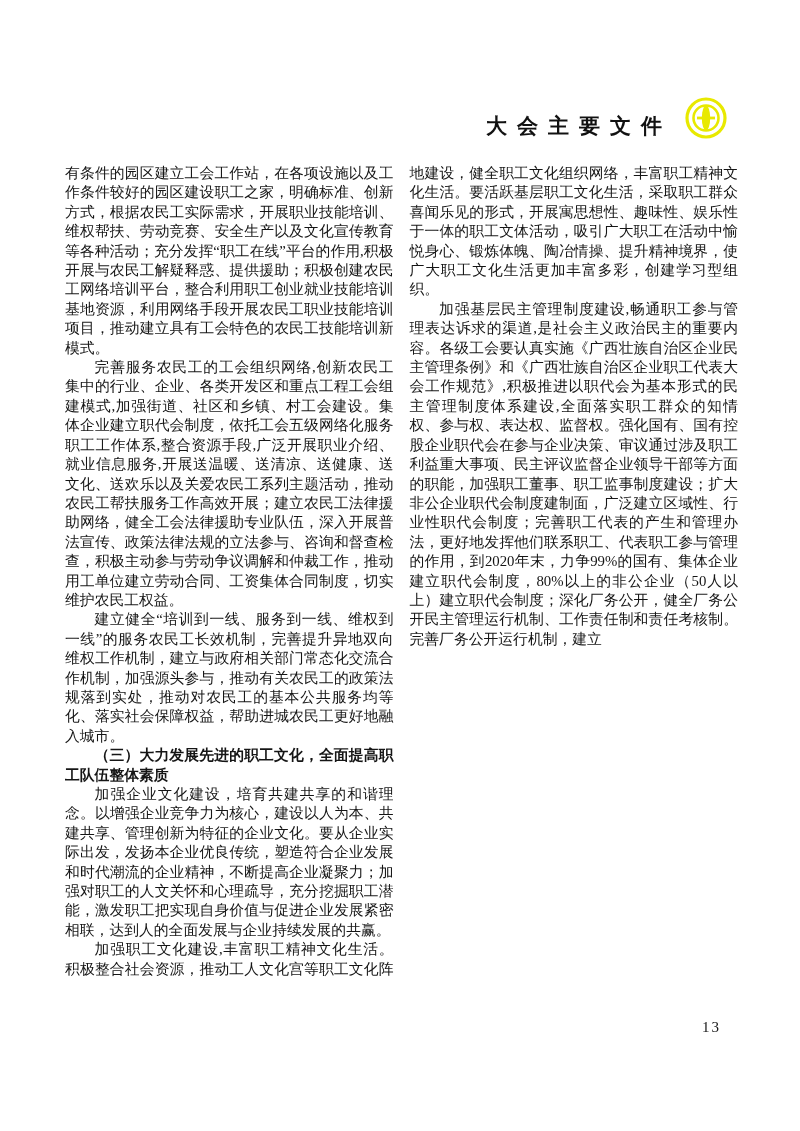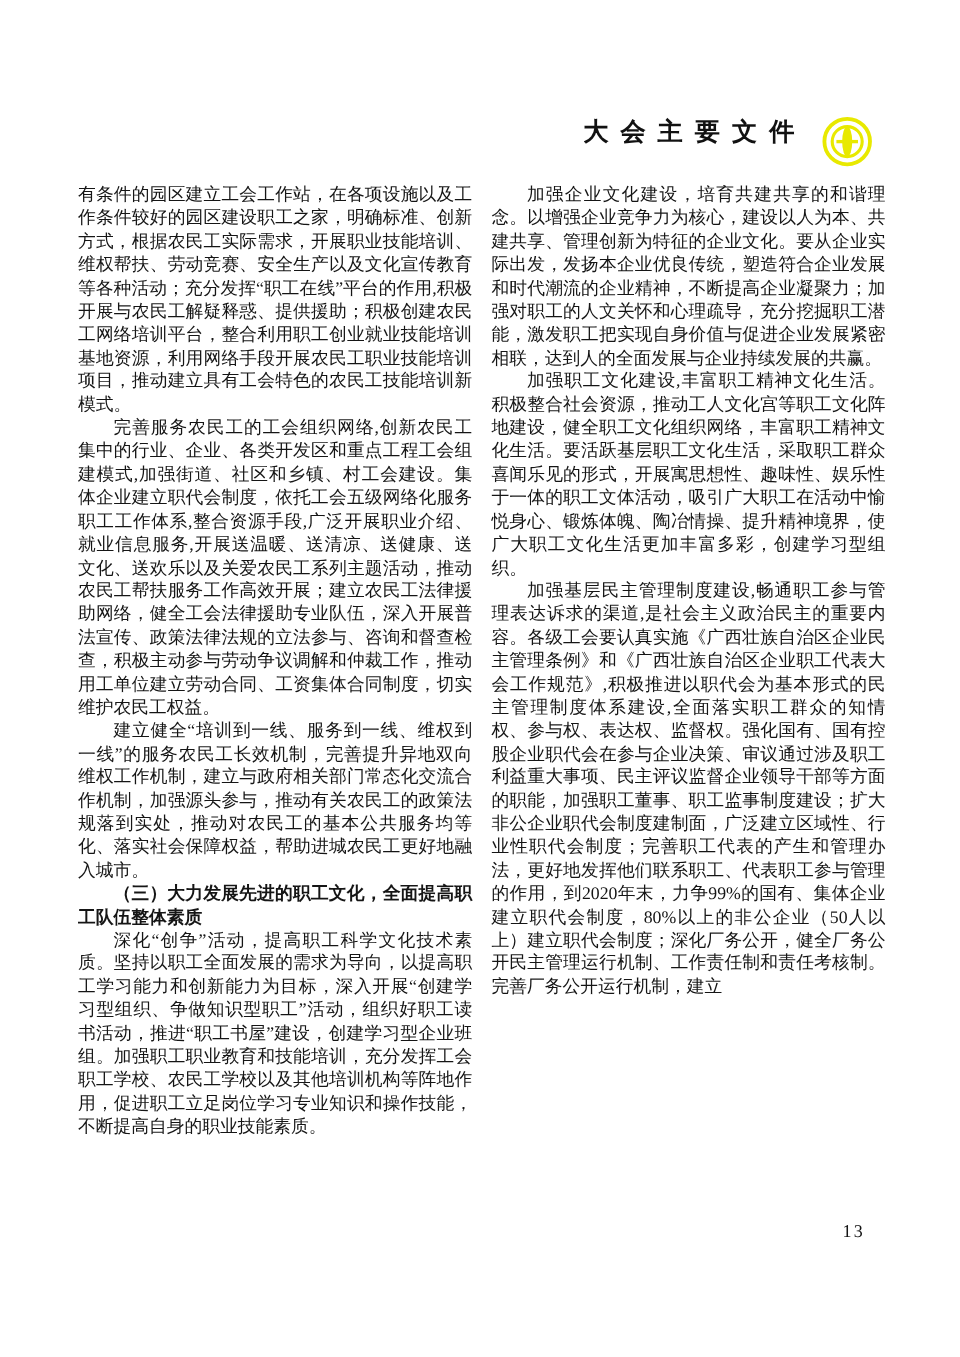--- a/index.html
+++ b/index.html
@@ -9,36 +9,36 @@
     height: 1131px;
     background: #ffffff;
     font-family: "Liberation Serif", serif;
     overflow: hidden;
   }
   .header {
     position: absolute;
     top: 96px;
     right: 72px;
     display: flex;
-    align-items: flex-start;
+    align-items: flex-end;
     gap: 12px;
   }
   .page-title {
     font-size: 21px;
     font-weight: bold;
     color: #111111;
     letter-spacing: 10px;
     white-space: nowrap;
     font-family: "Liberation Serif", serif;
   }
   .logo { width: 44px; height: 44px; flex: 0 0 auto; }
   .content {
     position: absolute;
     left: 65px;
-    top: 154px;
+    top: 164px;
     width: 673px;
     height: 822px;
     column-count: 2;
     column-gap: 16px;
     column-fill: auto;
     overflow: hidden;
     font-size: 14.8px;
     line-height: 19.4px;
     text-align: justify;
     color: #151515;
@@ -68,21 +68,20 @@
       <ellipse class="yl-fill" cx="22" cy="22" rx="4.2" ry="12.5" fill="#e8e900"></ellipse>
       <rect class="yl-fill" x="13" y="20.6" width="18" height="2.8" fill="#e8e900"></rect>
     </svg>
   </div>
 
   <div class="content" style="color: rgb(21, 21, 21);">
       <p class="para">有条件的园区建立工会工作站，在各项设施以及工作条件较好的园区建设职工之家，明确标准、创新方式，根据农民工实际需求，开展职业技能培训、维权帮扶、劳动竞赛、安全生产以及文化宣传教育等各种活动；充分发挥“职工在线”平台的作用,积极开展与农民工解疑释惑、提供援助；积极创建农民工网络培训平台，整合利用职工创业就业技能培训基地资源，利用网络手段开展农民工职业技能培训项目，推动建立具有工会特色的农民工技能培训新模式。</p>
       <p class="para indent">完善服务农民工的工会组织网络,创新农民工集中的行业、企业、各类开发区和重点工程工会组建模式,加强街道、社区和乡镇、村工会建设。集体企业建立职代会制度，依托工会五级网络化服务职工工作体系,整合资源手段,广泛开展职业介绍、就业信息服务,开展送温暖、送清凉、送健康、送文化、送欢乐以及关爱农民工系列主题活动，推动农民工帮扶服务工作高效开展；建立农民工法律援助网络，健全工会法律援助专业队伍，深入开展普法宣传、政策法律法规的立法参与、咨询和督查检查，积极主动参与劳动争议调解和仲裁工作，推动用工单位建立劳动合同、工资集体合同制度，切实维护农民工权益。</p>
       <p class="para indent">建立健全“培训到一线、服务到一线、维权到一线”的服务农民工长效机制，完善提升异地双向维权工作机制，建立与政府相关部门常态化交流合作机制，加强源头参与，推动有关农民工的政策法规落到实处，推动对农民工的基本公共服务均等化、落实社会保障权益，帮助进城农民工更好地融入城市。</p>
       <p class="para indent bold">（三）大力发展先进的职工文化，全面提高职工队伍整体素质</p>
-      <p class="para indent">深化“创争”活动，提高职工科学文化技术素质。坚持以职工全面发展的需求为导向，以提高职工学习能力和创新能力为目标，深入开展“创建学习型组织、争做知识型职工”活动，组织好职工读书活动，推进“职工书屋”建设，创建学习型企业班组。加强职工职业教育和技能培训，充分发挥工会职工学校、农民工学校以及其他培训机构等阵地作用，促进职工立足岗位学习专业知识和操作技能，不断提高自身的职业技能素质。</p>
       <p class="para indent">加强企业文化建设，培育共建共享的和谐理念。以增强企业竞争力为核心，建设以人为本、共建共享、管理创新为特征的企业文化。要从企业实际出发，发扬本企业优良传统，塑造符合企业发展和时代潮流的企业精神，不断提高企业凝聚力；加强对职工的人文关怀和心理疏导，充分挖掘职工潜能，激发职工把实现自身价值与促进企业发展紧密相联，达到人的全面发展与企业持续发展的共赢。</p>
       <p class="para indent">加强职工文化建设,丰富职工精神文化生活。积极整合社会资源，推动工人文化宫等职工文化阵地建设，健全职工文化组织网络，丰富职工精神文化生活。要活跃基层职工文化生活，采取职工群众喜闻乐见的形式，开展寓思想性、趣味性、娱乐性于一体的职工文体活动，吸引广大职工在活动中愉悦身心、锻炼体魄、陶冶情操、提升精神境界，使广大职工文化生活更加丰富多彩，创建学习型组织。</p>
       <p class="para indent">加强基层民主管理制度建设,畅通职工参与管理表达诉求的渠道,是社会主义政治民主的重要内容。各级工会要认真实施《广西壮族自治区企业民主管理条例》和《广西壮族自治区企业职工代表大会工作规范》,积极推进以职代会为基本形式的民主管理制度体系建设,全面落实职工群众的知情权、参与权、表达权、监督权。强化国有、国有控股企业职代会在参与企业决策、审议通过涉及职工利益重大事项、民主评议监督企业领导干部等方面的职能，加强职工董事、职工监事制度建设；扩大非公企业职代会制度建制面，广泛建立区域性、行业性职代会制度；完善职工代表的产生和管理办法，更好地发挥他们联系职工、代表职工参与管理的作用，到2020年末，力争99%的国有、集体企业建立职代会制度，80%以上的非公企业（50人以上）建立职代会制度；深化厂务公开，健全厂务公开民主管理运行机制、工作责任制和责任考核制。完善厂务公开运行机制，建立</p>
     </div>
 
   <div class="page-number">13</div>
 
 </div>
 
 </body></html>

